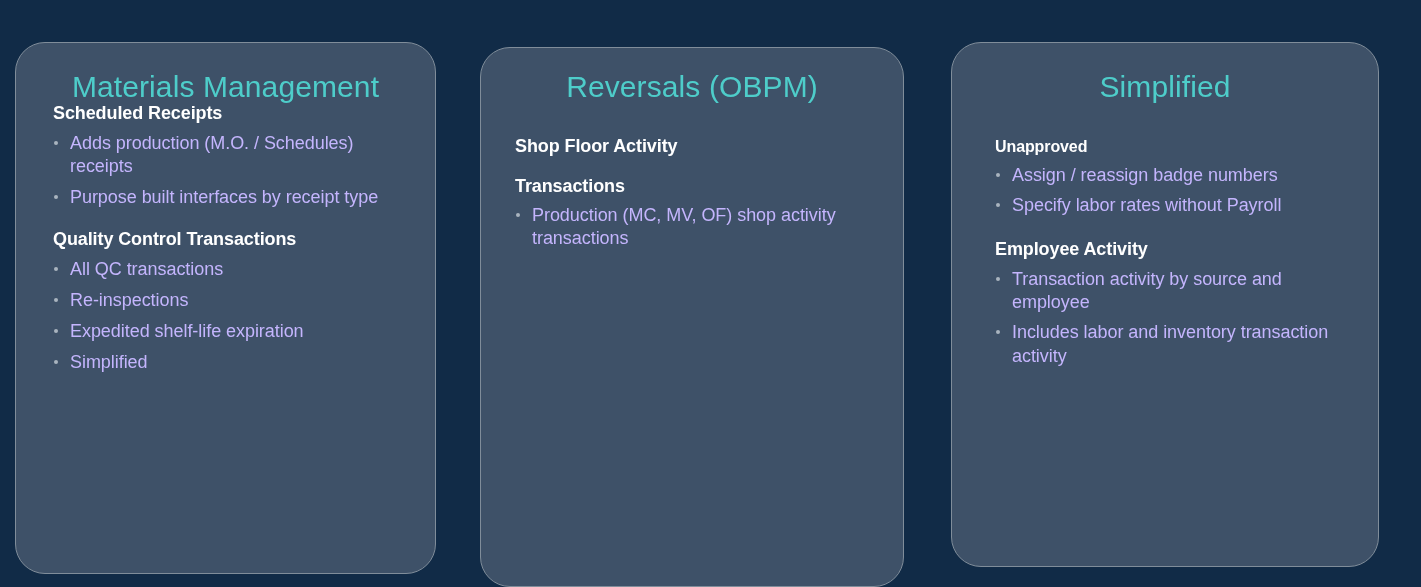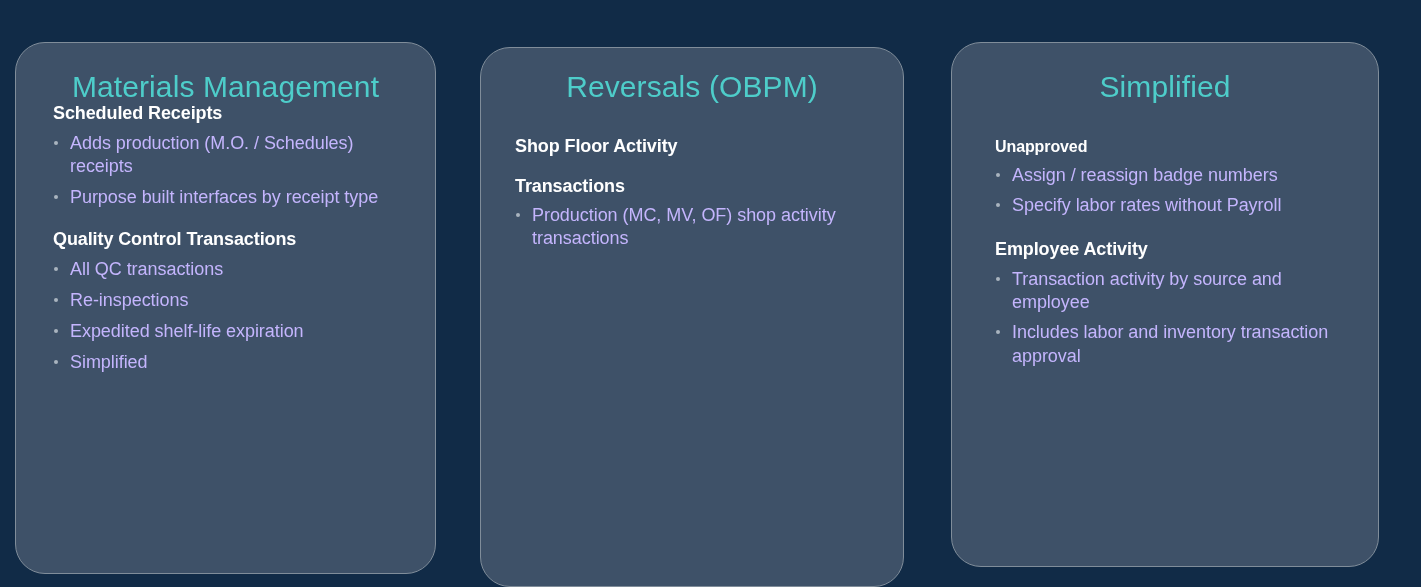--- a/index.html
+++ b/index.html
@@ -169,20 +169,20 @@
         <ul class="bullets">
           <li>Assign / reassign badge numbers</li>
           <li>Specify labor rates without Payroll</li>
         </ul>
       </div>
 
       <div class="group">
         <h3 class="group-heading">Employee Activity</h3>
         <ul class="bullets">
           <li>Transaction activity by source and employee</li>
-          <li>Includes labor and inventory transaction approval</li>
+          <li>Includes labor and inventory transaction activity</li>
         </ul>
       </div>
 
     </div>
   </section>
 
 </div>
 
 </body></html>

